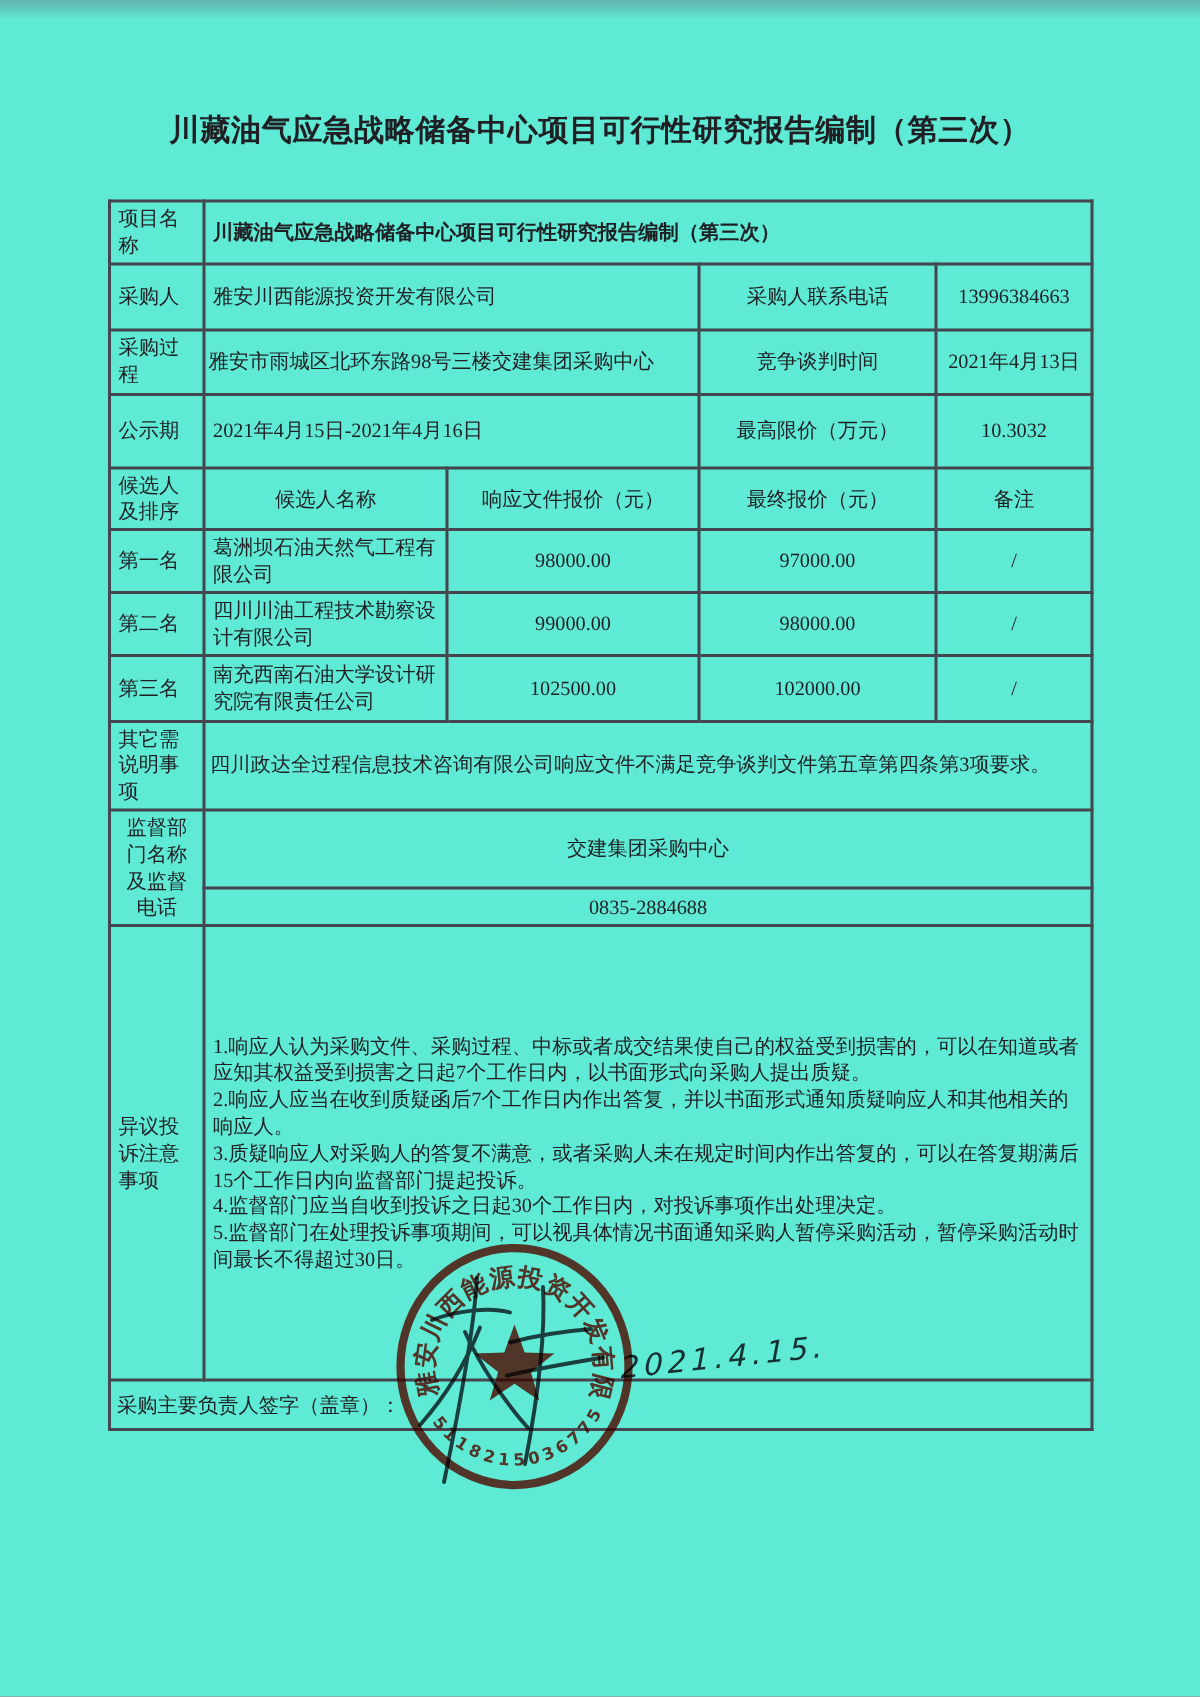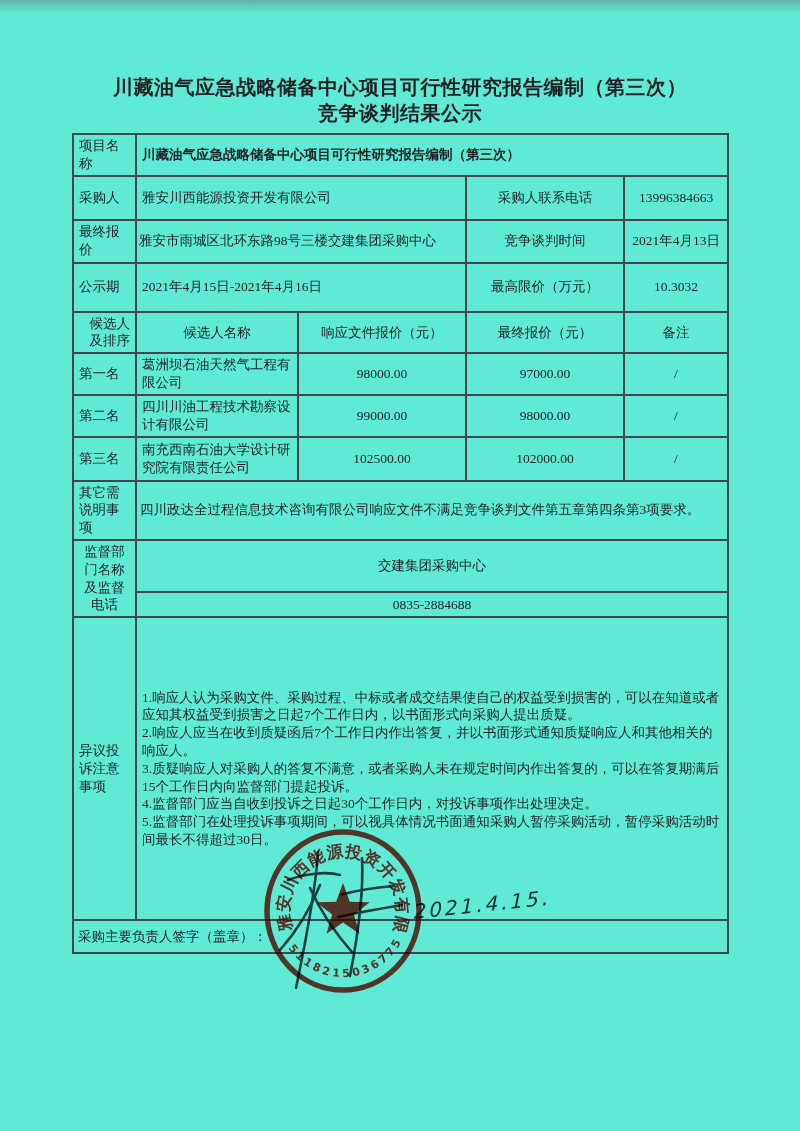--- a/index.html
+++ b/index.html
@@ -47,21 +47,20 @@
   .ink-svg{left:240px;top:840px;mix-blend-mode:multiply;}
 </style>
 </head>
 <body>
 
 <div class="page">
   <div class="scan-edge-top"></div>
 
   <div class="doc-title">
     <div>川藏油气应急战略储备中心项目可行性研究报告编制（第三次）</div>
-    <div>竞争谈判结果公示</div>
   </div>
 
   <table class="main">
     <colgroup>
       <col style="width:63px">
         <col style="width:162px">
         <col style="width:168px">
       <col style="width:158px">
         <col style="width:104px">
     </colgroup>
@@ -73,35 +72,35 @@
     </tr>
 
     <tr class="h44">
       <td class="lab">采购人</td>
       <td class="val" colspan="2">雅安川西能源投资开发有限公司</td>
       <td class="c">采购人联系电话</td>
       <td class="c val">13996384663</td>
     </tr>
 
     <tr class="h43">
-      <td class="lab">最终报价</td>
+      <td class="lab">采购过程</td>
       <td class="val" colspan="2" style="padding-left:2px;padding-right:0;">雅安市雨城区北环东路98号三楼交建集团采购中心</td>
       <td class="c">竞争谈判时间</td>
       <td class="c val" style="padding:2px 1px;">2021年4月13日</td>
     </tr>
 
     <tr class="h40">
       <td class="lab">公示期</td>
       <td class="val" colspan="2">2021年4月15日-2021年4月16日</td>
       <td class="c">最高限价（万元）</td>
       <td class="c val">10.3032</td>
     </tr>
 
     <tr class="h35">
-      <td class="labwrap" style="text-align:right;">候选人及排序</td>
+      <td class="labwrap" style="text-align:left;">候选人及排序</td>
       <td class="c">候选人名称</td>
       <td class="c">响应文件报价（元）</td>
       <td class="c">最终报价（元）</td>
       <td class="c">备注</td>
     </tr>
 
     <tr class="h42">
       <td class="lab">第一名</td>
       <td class="val">葛洲坝石油天然气工程有限公司</td>
       <td class="c val">98000.00</td>

